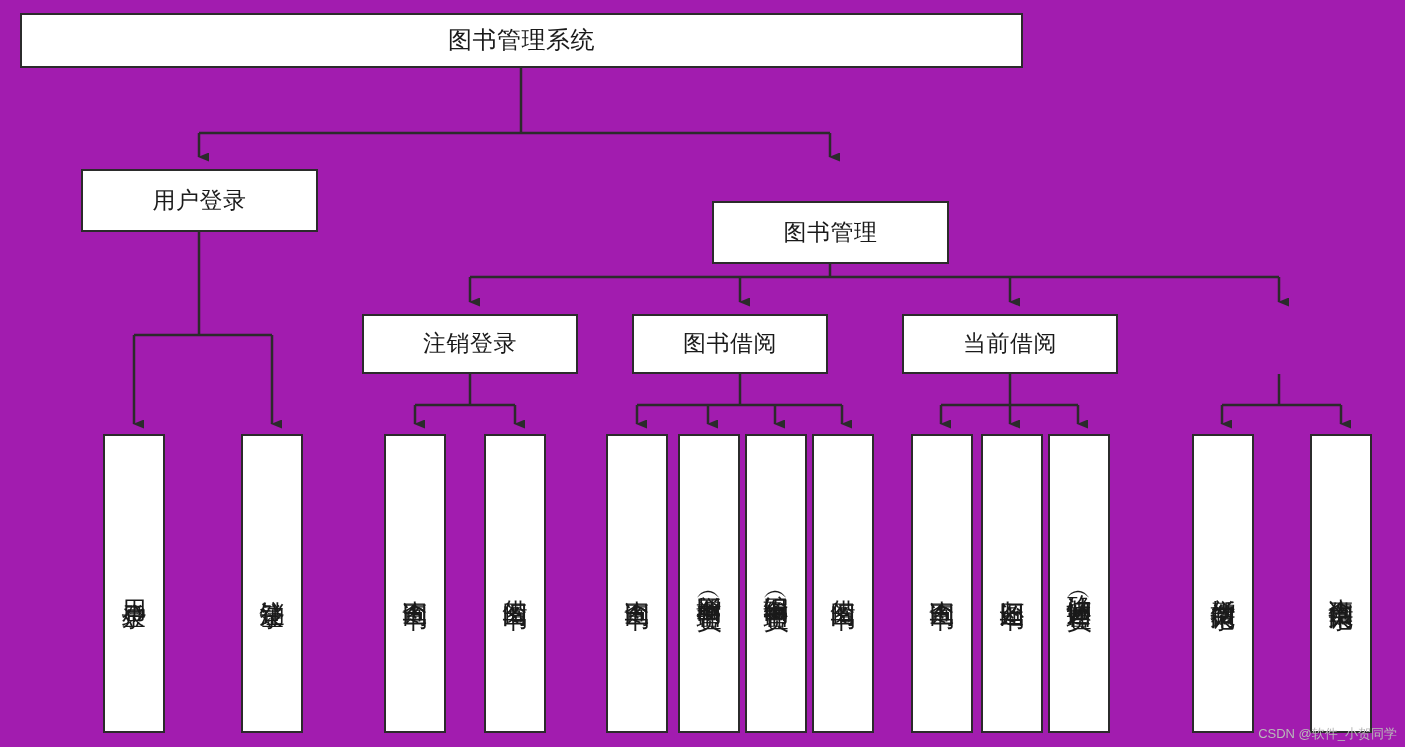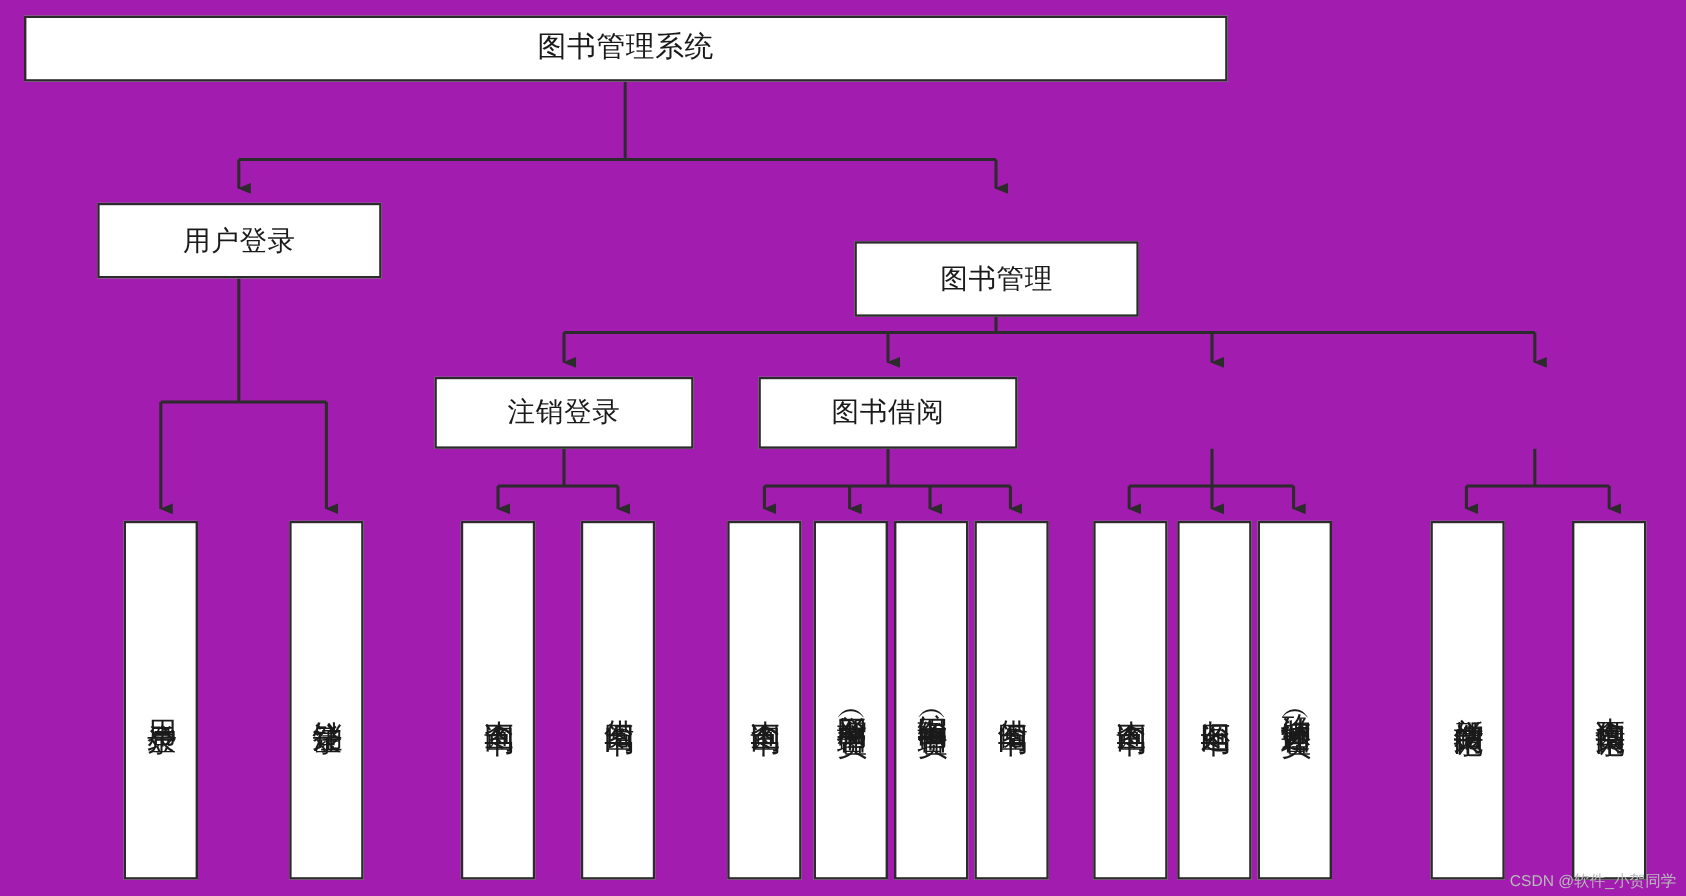--- a/index.html
+++ b/index.html
@@ -137,22 +137,25 @@
   <div class="node h" style="left:81px; top:169px; width:237px; height:63px;">
     <span class="node-label">用户登录</span>
   </div>
   <div class="node h" style="left:712px; top:169px; width:237px; height:63px;margin-top:32px;">
     <span class="node-label">图书管理</span>
   </div>
 
   <div class="node h" style="left:362px; top:314px; width:216px; height:60px;">
     <span class="node-label">注销登录</span>
   </div>
-  <div class="node h" style="left:632px; top:314px; width:216px; height:60px;">
+  <div class="node h" style="left:632px; top:314px; width:196px; height:60px;">
     <span class="node-label">图书借阅</span>
+  </div>
+  <div class="node h" style="left:902px; top:314px; width:216px; height:60px;">
+    <span class="node-label">当前借阅</span>
   </div>
 
   <div class="node v mid" style="left:103px; top:434px; width:62px; height:299px;">
     <span class="node-label" style="margin-top: 139.5px;">用户登录</span>
   </div>
   <div class="node v mid" style="left:241px; top:434px; width:62px; height:299px;">
     <span class="node-label" style="margin-top: 139.5px;">注销登录</span>
   </div>
 
   <div class="node v mid" style="left:384px; top:434px; width:62px; height:299px;">

